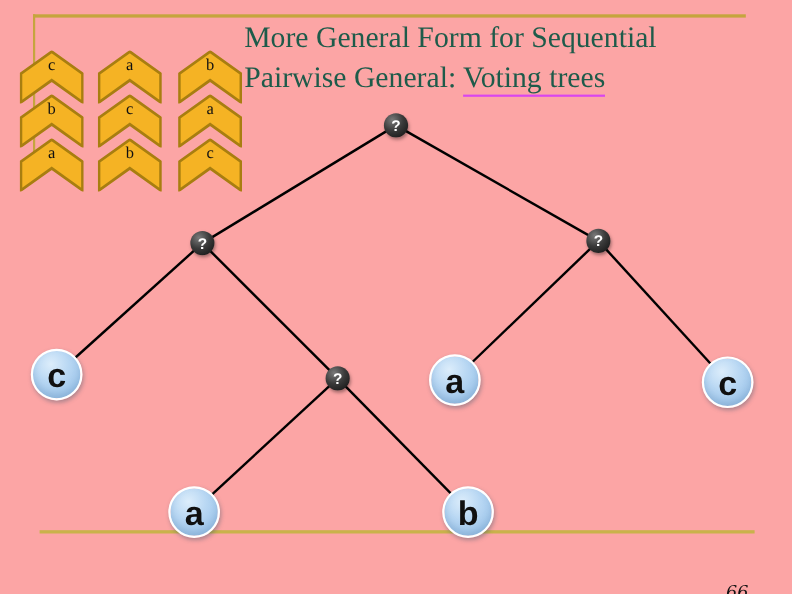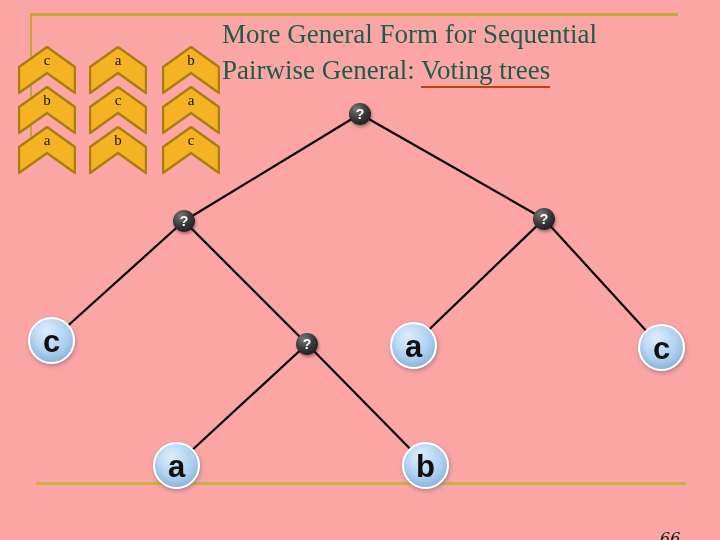--- a/index.html
+++ b/index.html
@@ -18,21 +18,21 @@
   .frame-left{left:30px;top:13px;width:2px;height:150px;}
   .frame-bottom{left:36px;top:482px;width:650px;height:3px;background:#c9b24b;}
 
   
   .title{
     position:absolute;left:222px;top:16px;width:470px;
     font-family:"Liberation Serif", serif;
     font-size:27px;line-height:36px;color:#1e5b4a;
     z-index:3;
   }
-  .title .u{border-bottom:2px solid #c2410c;padding-bottom:1px;}
+  .title .u{border-bottom:2px solid #d946ef;padding-bottom:1px;}
 
   
   .chevron{position:absolute;width:58px;height:48px;z-index:4;}
   .chevron svg{position:absolute;left:0;top:0;display:block;}
   .chev-label{
     position:absolute;left:0;top:5px;width:100%;text-align:center;
     font-family:"Liberation Serif", serif;font-size:15px;color:#111;
     line-height:18px;
   }
 

